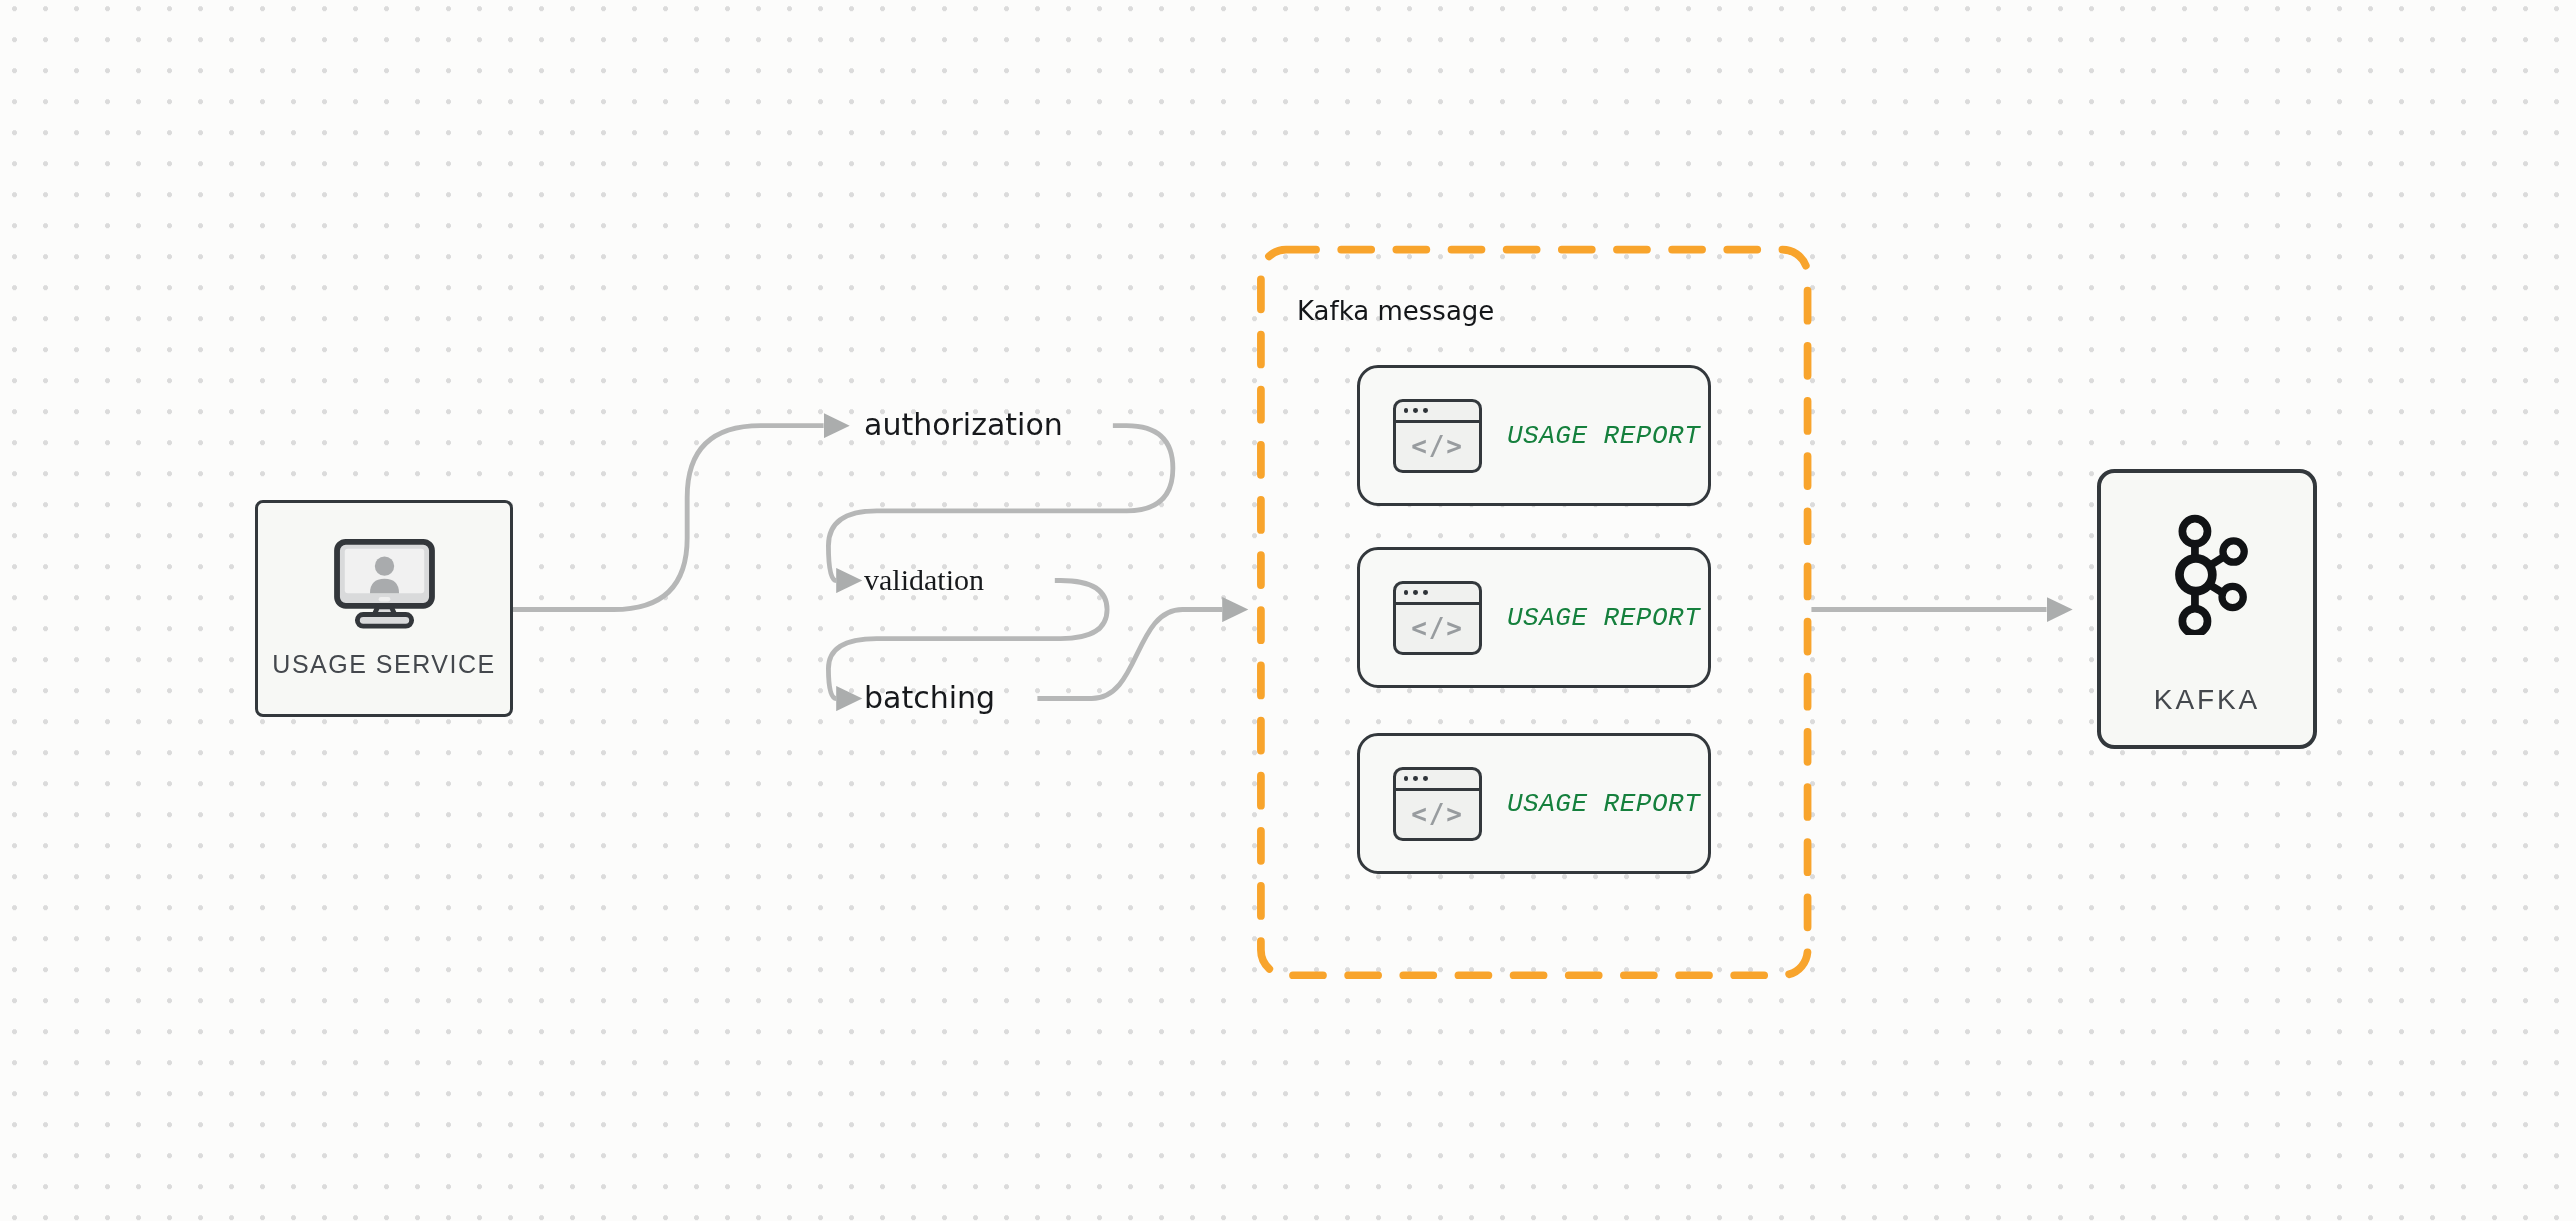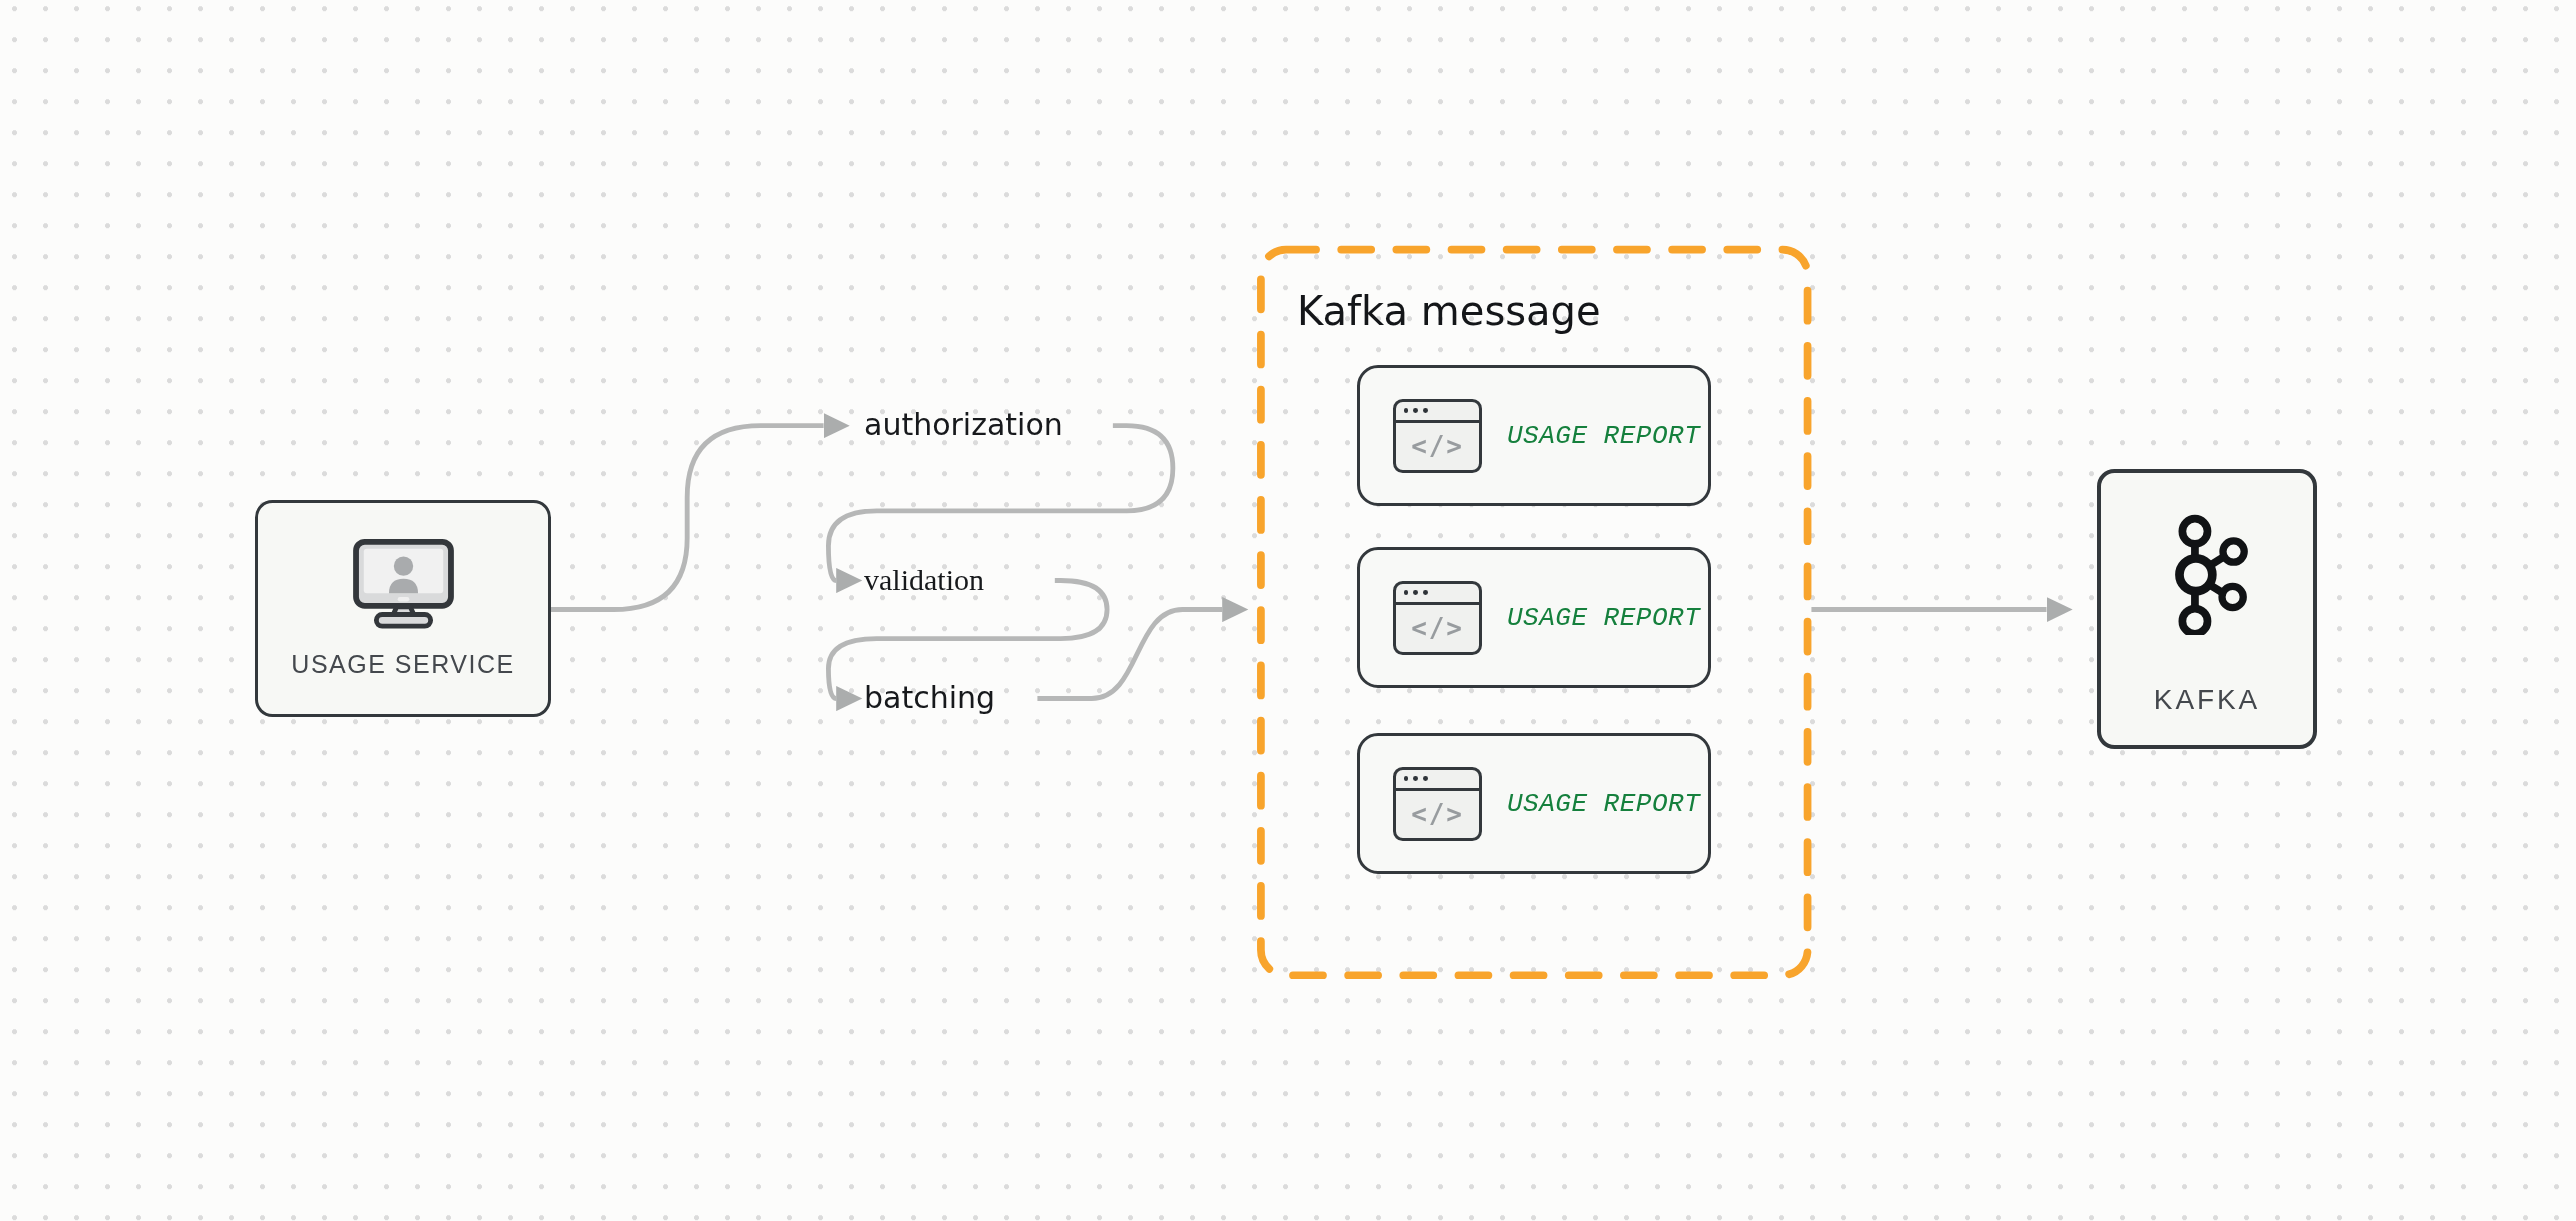--- a/index.html
+++ b/index.html
@@ -22,40 +22,40 @@
     border:3.9px solid #33383C;
     border-radius:17.4px;
     display:flex;flex-direction:column;align-items:center;justify-content:center;
     box-sizing:border-box;
   }
   .node-label{
     color:#44484D;
     font-family:"Liberation Sans", sans-serif;
     white-space:nowrap;
   }
-  .usage-service{left:255px;top:500px;width:296px;height:217px;}
+  .usage-service{left:255px;top:500px;width:258px;height:217px;border-radius:8px;}
   .usage-service .node-label{font-size:25px;letter-spacing:1.5px;margin-top:15.5px;}
   .kafka-node{left:2097px;top:469px;width:220px;height:280px;border-width:4.8px;gap:29px;}
   .kafka-node .node-label{font-size:28px;letter-spacing:2.9px;margin-top:15.5px;}
 
   
   .step-label{
     position:absolute;left:864px;
     transform:translateY(-53%);
     font-family:"DejaVu Sans", sans-serif;
     font-size:30px;color:#17191C;
     white-space:nowrap;
   }
 
   
   .group-title{
     position:absolute;left:1297px;top:312px;
     transform:translateY(-53%);
     font-family:"DejaVu Sans", sans-serif;
-    font-size:40px;color:#141619;
+    font-size:26px;color:#141619;
     white-space:nowrap;
   }
   .report-card{
     position:absolute;left:1357px;width:354px;height:141px;
     background:#F8F9F7;
     border:3.9px solid #33383C;border-radius:21px;
     box-sizing:border-box;
     display:flex;align-items:center;
     padding-left:33px;gap:25px;
   }

